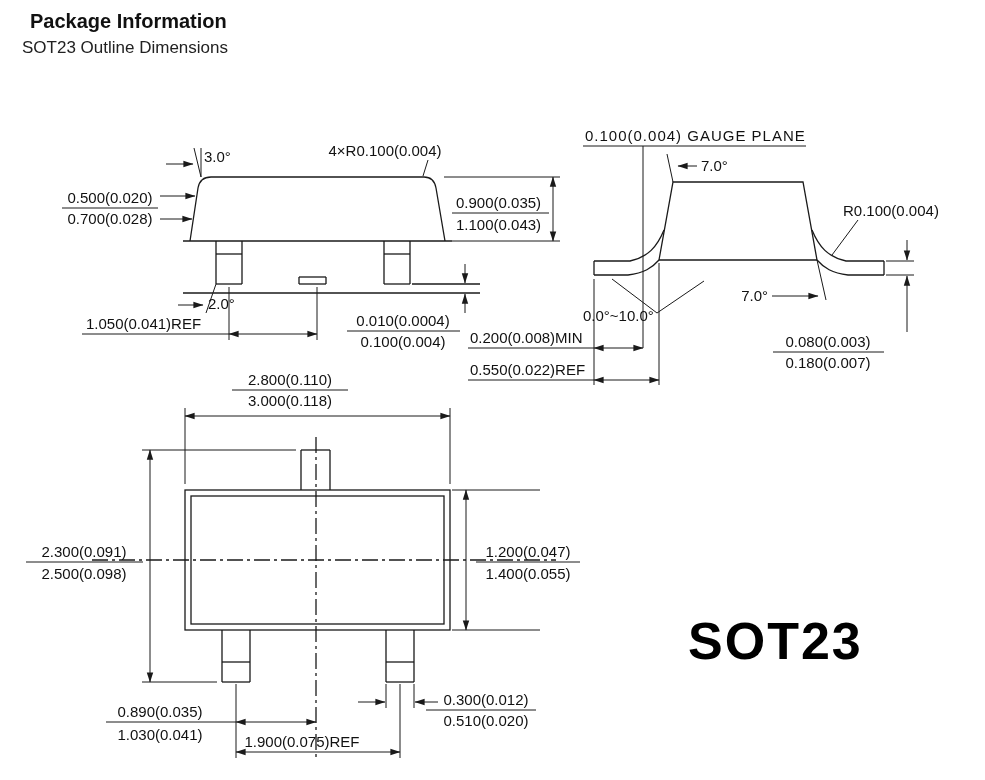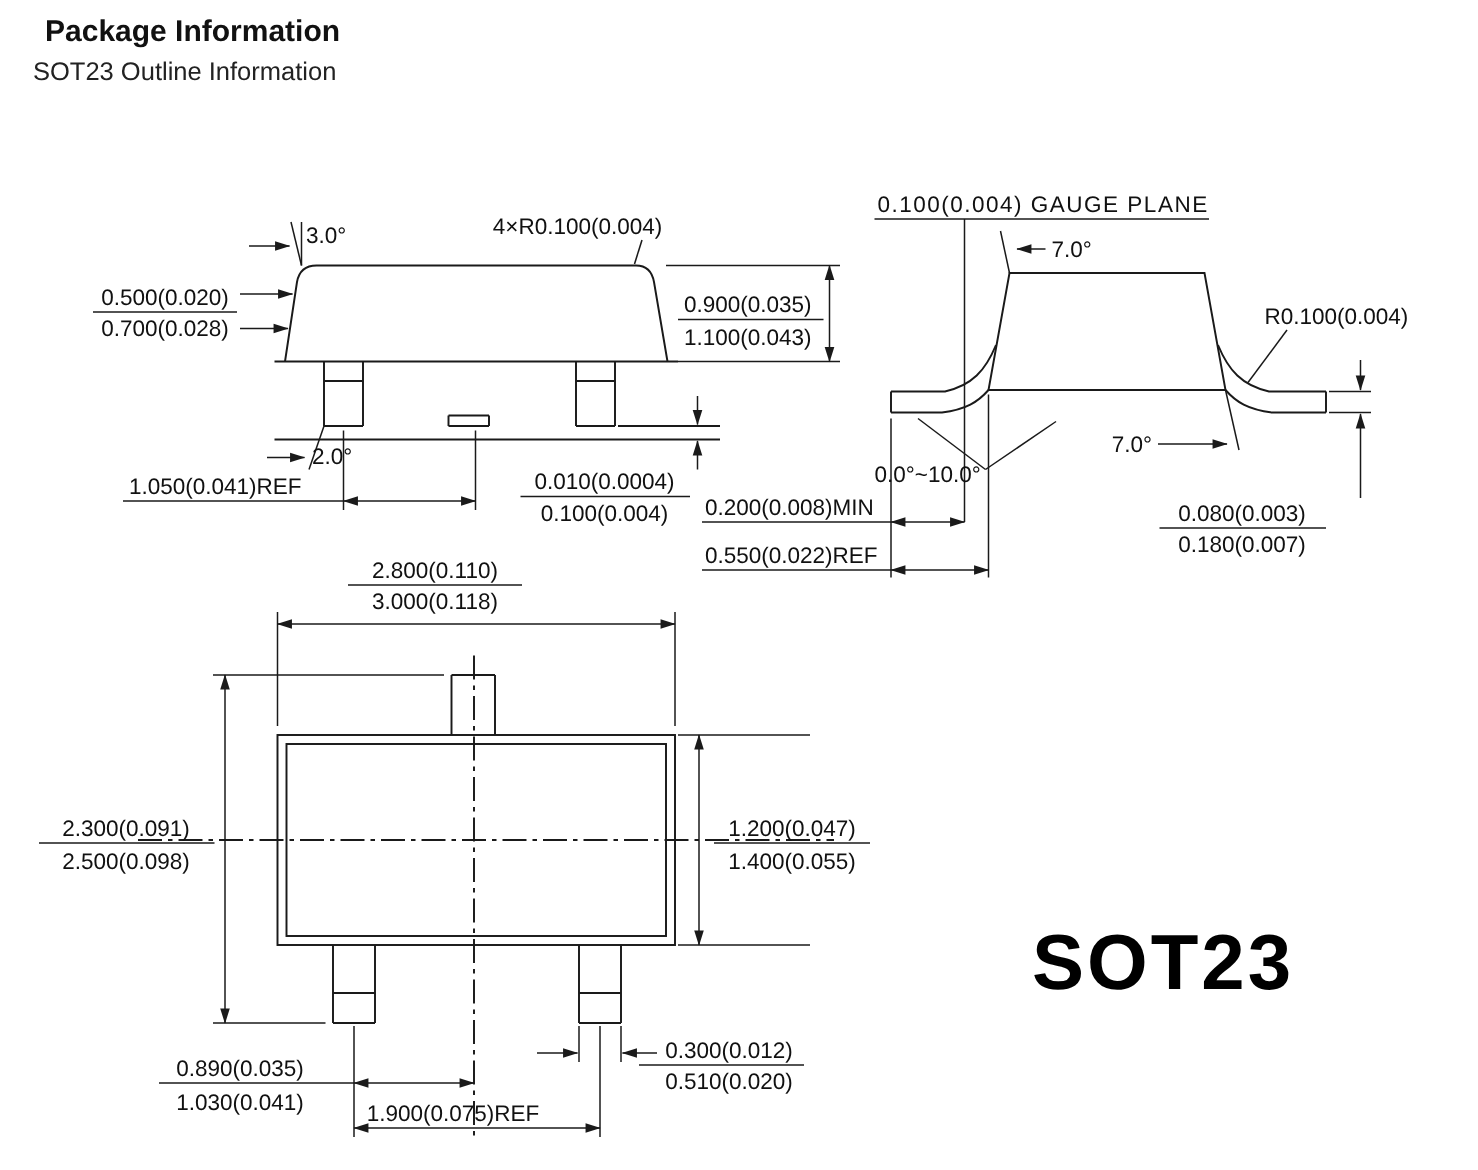--- a/index.html
+++ b/index.html
@@ -14,21 +14,21 @@
   .cl{stroke:#1a1a1a;stroke-width:0.9;fill:none;stroke-dasharray:16 4 3 4;}
   text{font-family:"Liberation Sans",sans-serif;font-size:15px;fill:#111;}
   text.gp{letter-spacing:1px;}
   text.big{font-size:52px;font-weight:bold;letter-spacing:2px;fill:#000;}
 </style>
 </head>
 <body>
 
 <header>
   <h1>Package Information</h1>
-  <div class="subtitle">SOT23 Outline Information</div>
+  <div class="subtitle">SOT23 Outline Dimensions</div>
 </header>
 
 <svg width="985" height="780" viewBox="0 0 985 780" xmlns="http://www.w3.org/2000/svg">
   <defs>
     <marker id="arw" viewBox="0 0 12 8" refX="11" refY="4" markerWidth="11" markerHeight="7.5" orient="auto-start-reverse">
       <path d="M0.5,0.5 L11.5,4 L0.5,7.5 Z" fill="#1a1a1a"></path>
     </marker>
   </defs>
 
   <g>

